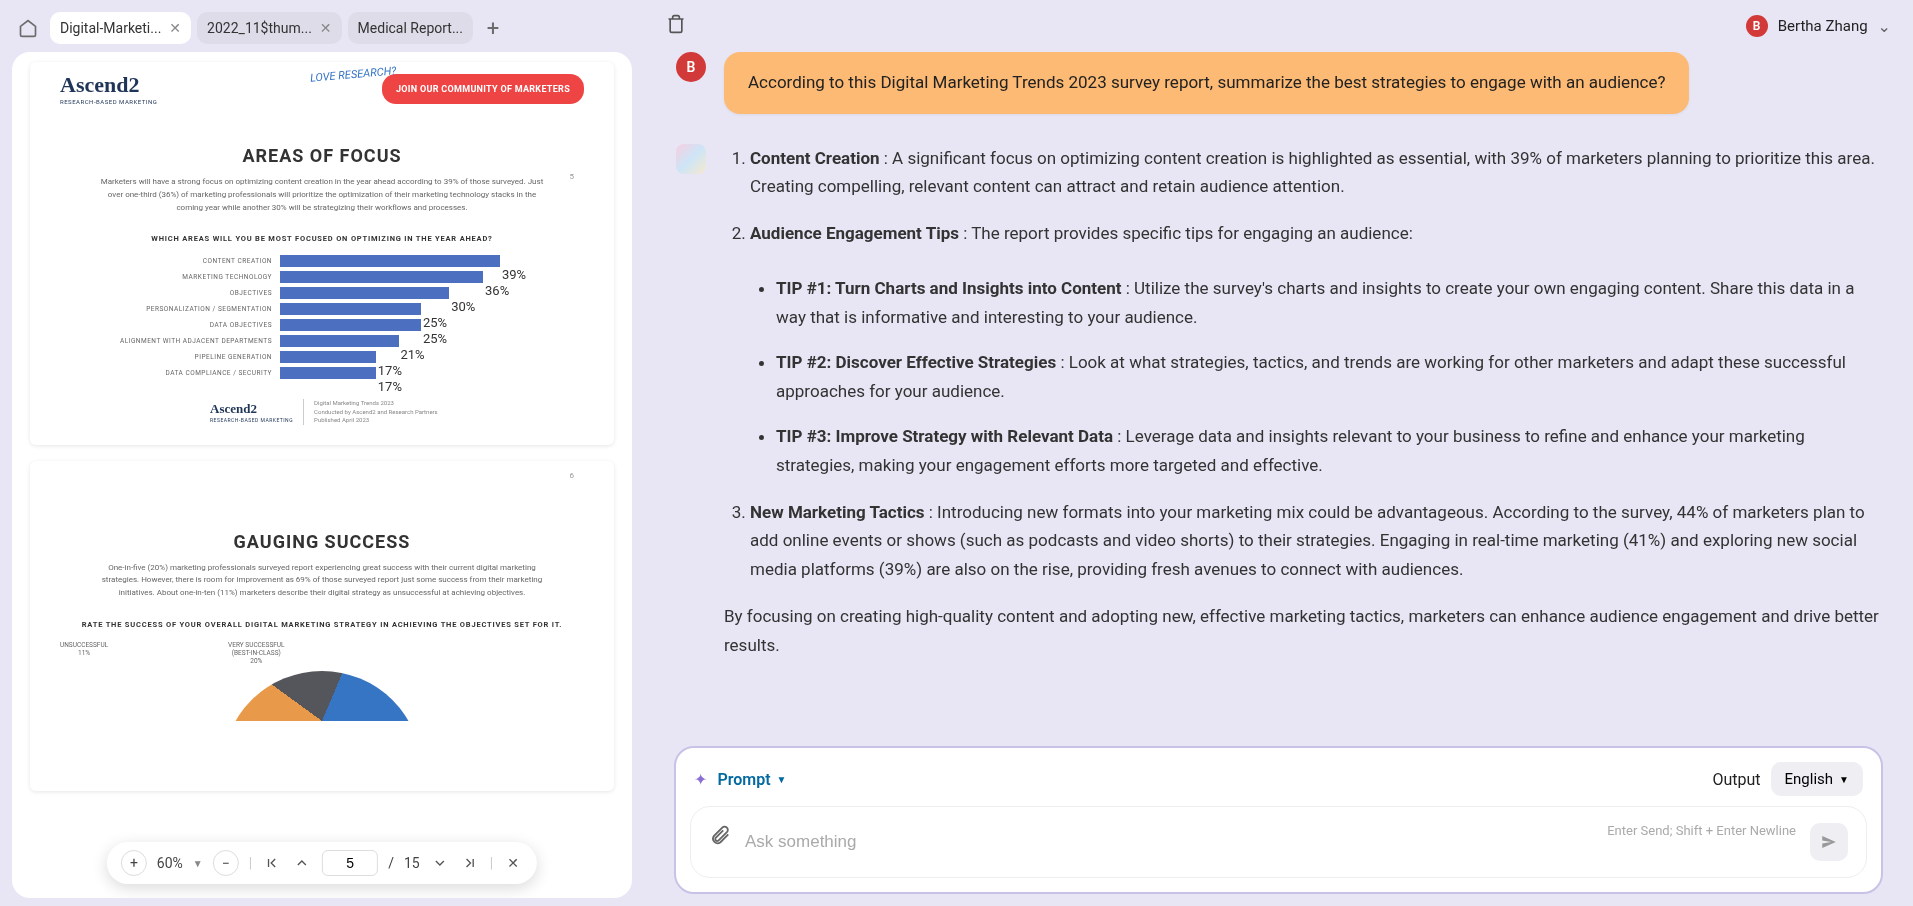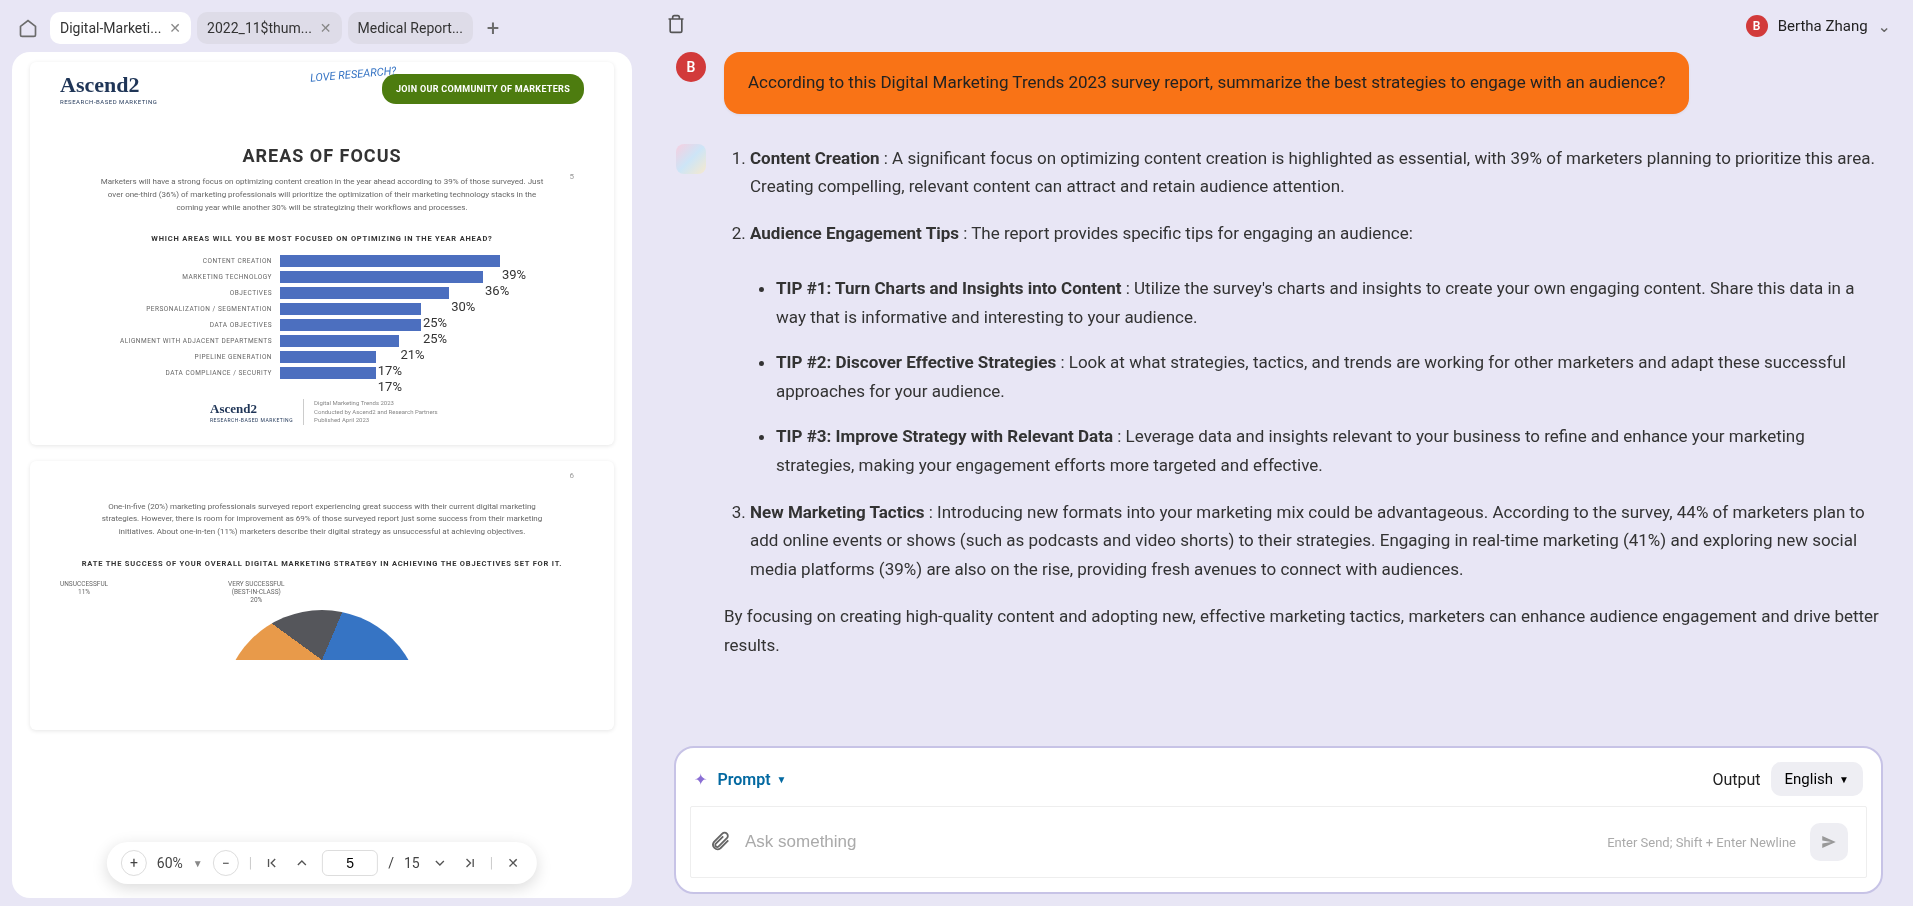--- a/index.html
+++ b/index.html
@@ -97,21 +97,21 @@
   font-size: 22px;
   font-weight: 600;
   color: #1f3557;
 }
 .ascend-sub {
   font-size: 6px;
   letter-spacing: 0.5px;
   color: #1f3557;
 }
 .cta-btn {
-  background: #4d7c0f;
+  background: #ef4444;
   color: #fff;
   font-size: 9px;
   font-weight: 700;
   padding: 10px 14px;
   border-radius: 14px;
   letter-spacing: 0.3px;
 }
 .love-research {
   position: absolute;
   top: 6px; left: 280px;
@@ -272,21 +272,21 @@
 .user-msg-avatar {
   width: 30px; height: 30px;
   border-radius: 50%;
   background: #d23a3a;
   color: #fff;
   font-size: 14px; font-weight: 600;
   display:flex; align-items:center; justify-content:center;
   flex-shrink: 0;
 }
 .user-bubble {
-  background: #f97316;
+  background: #fdba74;
   border-radius: 16px;
   padding: 18px 24px;
   font-size: 17px;
   color: #222;
   line-height: 1.5;
   box-shadow: 0 1px 3px rgba(0,0,0,0.06);
 }
 .ai-msg-row {
   display: flex;
   gap: 18px;
@@ -335,24 +335,23 @@
 .lang-pill {
   background: #eeeef3;
   border-radius: 10px;
   padding: 8px 14px;
   font-size: 15px;
   display:flex; align-items:center; gap:6px;
   cursor: pointer;
 }
 .dock-row2 {
   display: flex;
-  align-items: center;
   gap: 14px;
   border: 1px solid #eee;
-  border-radius: 2px;
+  border-radius: 20px;
   padding: 16px 18px;
 }
 .attach-icon { color:#666; cursor:pointer; }
 .ask-input {
   flex: 1;
   border: none;
   outline: none;
   font-size: 17px;
   color: #333;
 }
@@ -483,20 +482,21 @@
         <div style="border-left:1px solid #ccc; padding-left:10px; font-size:6px; color:#888; line-height:1.4;">
           <div>Digital Marketing Trends 2023</div>
           <div>Conducted by Ascend2 and Research Partners</div>
           <div>Published April 2023</div>
         </div>
       </div>
     </div>
 
     <div class="doc-page page6">
       <div class="page-num" style="top:10px">6</div>
+      <div class="section-title">GAUGING SUCCESS</div>
       <div class="section-text">One-in-five (20%) marketing professionals surveyed report experiencing great success with their current digital marketing strategies. However, there is room for improvement as 69% of those surveyed report just some success from their marketing initiatives. About one-in-ten (11%) marketers describe their digital strategy as unsuccessful at achieving objectives.</div>
       <div class="chart-title" style="white-space:pre-line">RATE THE SUCCESS OF YOUR OVERALL DIGITAL MARKETING STRATEGY IN ACHIEVING THE OBJECTIVES SET FOR IT.</div>
       <div class="donut-labels">
         <div style="white-space:pre-line; text-align:center;">UNSUCCESSFUL
 11%</div>
         <div style="white-space:pre-line; text-align:center;">VERY SUCCESSFUL
 (BEST-IN-CLASS)
 20%</div>
       </div>
       <div class="donut-wrap">

